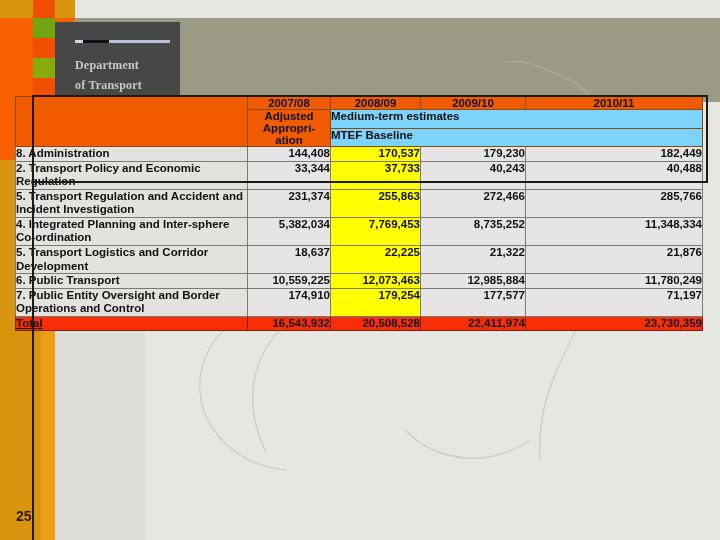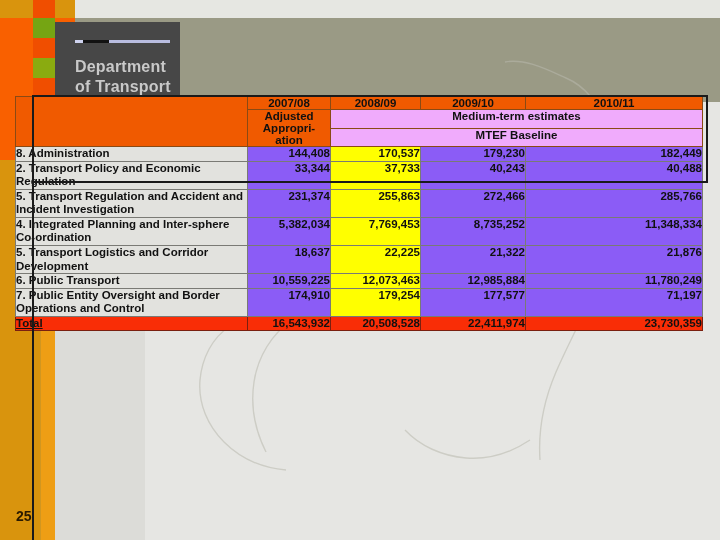--- a/index.html
+++ b/index.html
@@ -33,22 +33,22 @@
 
   
   .dept-block{
     position:absolute;left:55px;top:22px;width:125px;height:80px;
     background:#474747;
   }
   .dept-rule{position:absolute;left:20px;top:18px;width:95px;height:3px;background:#b9bde0;}
   .dept-rule i{position:absolute;left:8px;top:0;width:26px;height:3px;background:#121212;display:block;}
   .dept-rule b{position:absolute;left:0;top:0;width:8px;height:3px;background:#cfd3ef;display:block;}
   .dept-txt{
-    position:absolute;left:20px;color:#c9c9c9;font-size:16px;font-weight:bold;
-    letter-spacing:.2px;white-space:nowrap;
+    position:absolute;left:20px;color:#c9c9c9;font-size:12px;font-weight:bold;
+    letter-spacing:.2px;white-space:nowrap;font-family:Liberation Serif, serif;
   }
   .dept-txt.l1{top:36px;}
   .dept-txt.l2{top:56px;}
 
   
   .slide-title{
     position:absolute;left:196px;top:58px;
     font-size:19px;font-weight:bold;color:#111;white-space:nowrap;
   }
 
@@ -82,32 +82,32 @@
   }
   .hd-corner{background:#f05a00;border:1px solid #8a4a14 !important;}
   .hd-corner .tbl-cap{
     position:absolute;left:45px;top:100px;font-size:11.5px;font-weight:bold;color:#111;
     white-space:nowrap;
   }
   .rthou{
     position:absolute;left:15px;top:63px;color:#fff;font-size:11px;font-weight:bold;
     text-decoration:underline;white-space:nowrap;
   }
-  .hd-mtef{background:#f0abfc;text-align:center;padding:4px 2px;border:1px solid #8a4a14 !important;}
+  .hd-mtef{background:#7dd3fc;text-align:left;padding:4px 2px;border:1px solid #8a4a14 !important;}
 
   
   .rl{
     background:#e2e2de;
     padding:5px 3px 5px 5px;
     text-align:left;
     line-height:1.18;
     position:relative;
   }
   .num{
-    background:#8b5cf6;
+    background:#e5e5e5;
     text-align:right;
     padding:5px 6px 5px 3px;
     white-space:nowrap;
   }
   .num.hl{background:#ffff00;}
 
   
   .tot .rl,.tot .num{background:#f92d06;color:#1a0600;}
   .tot .rl{padding-top:5px;text-decoration:underline;}
   .tot td{border-color:#7a2010 !important;}

